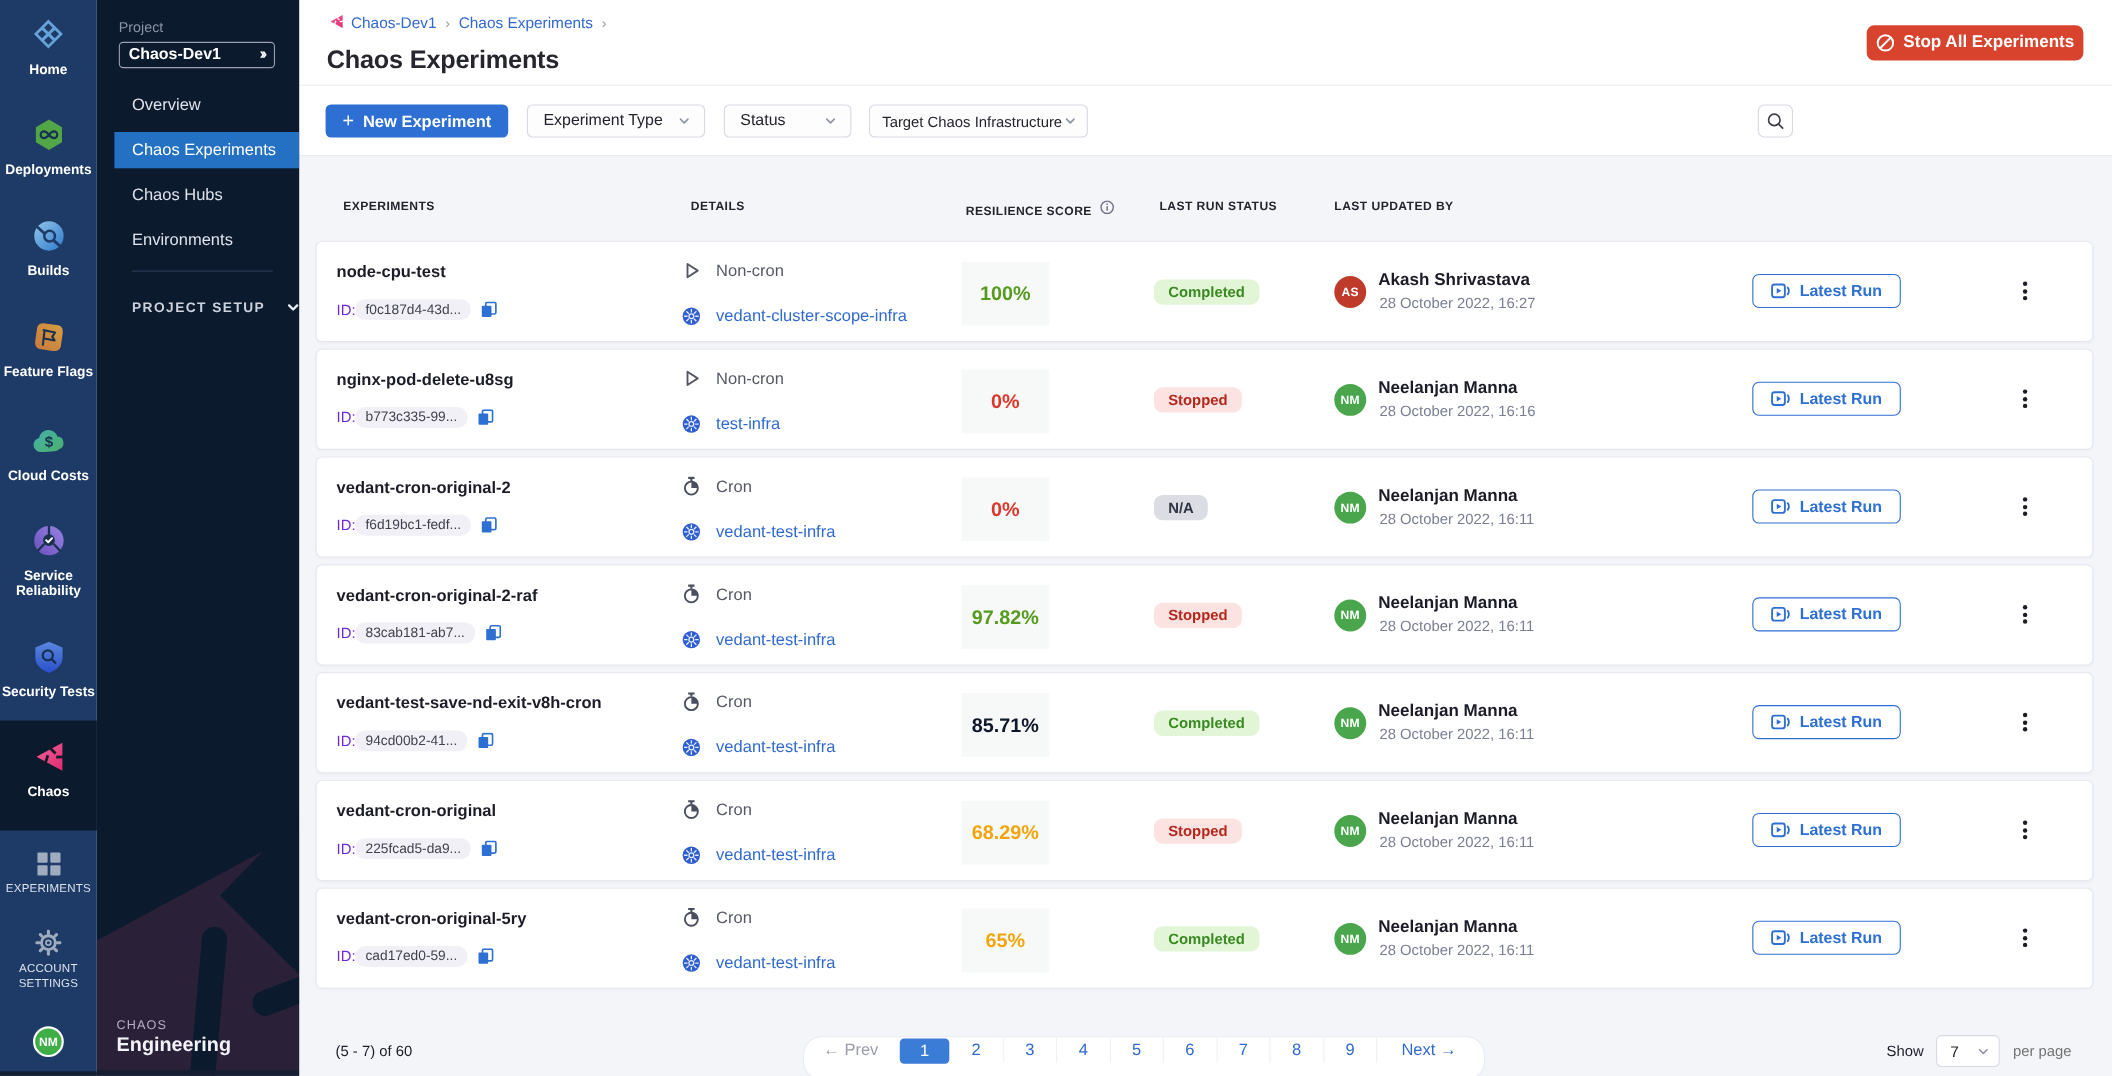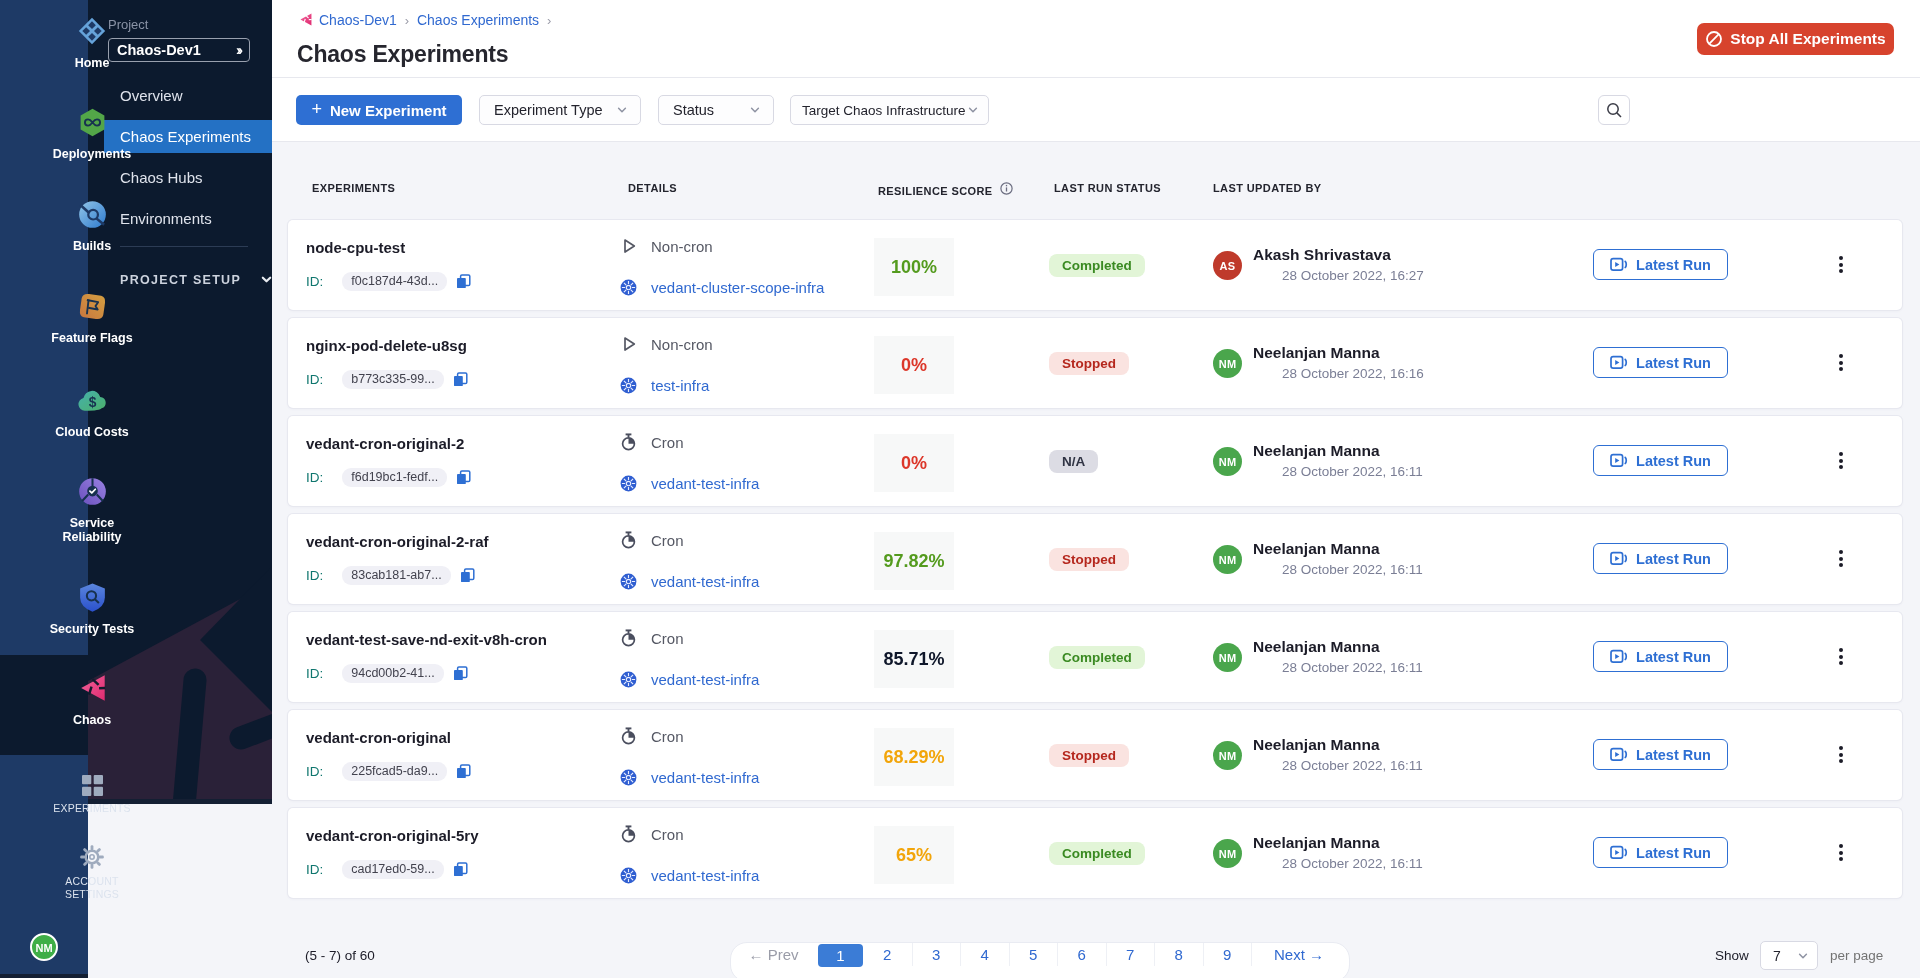--- a/index.html
+++ b/index.html
@@ -1,27 +1,27 @@
 <!DOCTYPE html>
 <html><head><meta charset="utf-8"><style>
 * { margin:0; padding:0; box-sizing:border-box; }
 html,body { width:1920px; height:978px; overflow:hidden; font-family:"Liberation Sans",sans-serif; background:#f4f5f9; }
 
 
 #rail { position:absolute; left:0; top:0; width:88px; height:978px; background:#1e3a66; z-index:5; }
-.ritem { position:absolute; left:0; width:88px; text-align:center;margin-left:48px; }
+.ritem { position:absolute; left:0; width:88px; text-align:center; }
 .rico { height:38px; display:flex; align-items:center; justify-content:center; }
 .rlab { margin-top:6px; font-size:12.5px; font-weight:bold; color:#fff; line-height:14px; }
 .rlab2 { margin-top:4px; font-size:10.5px; color:#dce3ee; line-height:13px; letter-spacing:0.2px; }
 .railsel { position:absolute; left:0; top:655px; width:88px; height:100px; background:#0c1a2e; }
 .railav { position:absolute; left:30px; top:933px; width:28px; height:28px; border-radius:50%; background:#3fae47; border:2px solid #fff;
   color:#fff; font-size:11px; font-weight:bold; text-align:center; line-height:27px; }
 
 
-#pnav { position:absolute; left:88px; top:0; width:184px; height:804px; background:#0c1a2e; z-index:4; overflow:hidden; }
+#pnav { position:absolute; left:88px; top:0; width:184px; height:978px; background:#0c1a2e; z-index:4; overflow:hidden; }
 .plab { position:absolute; left:20px; top:17px; font-size:13px; color:#8a93a6; }
 .psel { position:absolute; left:20px; top:38px; width:142px; height:24px; border:1px solid #99a0ae; border-radius:4px; }
 .psel span { position:absolute; left:8px; top:3px; font-size:14.5px; font-weight:bold; color:#fff; }
 .psel .dbl { position:absolute; left:auto; right:9px; top:2px; color:#fff; font-size:15px; font-weight:bold; letter-spacing:-3px; }
 .pnavlink { position:absolute; left:0; width:184px; height:33px; line-height:33px; padding-left:32px; font-size:15px; color:#dfe3ec; }
 .pnavsel { background:#2471c4; color:#fff; left:16px; width:168px; padding-left:16px; }
 .pdivider { position:absolute; left:32px; top:246px; width:128px; border-top:1px solid #2c3c55; }
 .psetup { position:absolute; left:32px; top:271px; font-size:12.5px; font-weight:bold; letter-spacing:1.3px; color:#ccd2dd; }
 .psetup svg { position:relative; top:2px; left:14px; }
 .wm { position:absolute; left:0; bottom:0; width:184px; height:250px; }
@@ -49,37 +49,37 @@
 .datebtn { position:absolute; left:1374px; top:16px; width:248px; height:31px; background:#fff; border:1.5px solid #2e6fd3;
   border-radius:7px; color:#2e6fd3; font-size:16px; font-weight:bold; display:flex; align-items:center; justify-content:center; gap:8px; }
 
 .thead { position:absolute; top:182px; font-size:11px; font-weight:bold; color:#23242e; letter-spacing:0.4px; }
 
 
 .card { position:absolute; left:16px; width:1614px; height:90px; background:#fff; border-radius:5px;
   box-shadow:0 0 0 1px rgba(230,231,238,0.9), 0 1px 3px rgba(100,105,130,0.07); }
 .xname { position:absolute; left:18px; top:19px; font-size:15px; font-weight:bold; color:#1c1c28; }
 .xid { position:absolute; left:18px; top:51px; height:20px; display:flex; align-items:center; }
-.idlab { font-size:13.5px; color:#0f766e; margin-right:19px; }
+.idlab { font-size:13.5px; color:#6d28d9; margin-right:0; }
 .idpill { background:#f0f0f6; border-radius:9px; padding:2px 9px 3px; font-size:12.5px; color:#42424e; }
 .cic { margin-left:9px; display:flex; }
 .d1 { position:absolute; left:332px; top:16px; height:20px; display:flex; align-items:center; }
 .d2 { position:absolute; left:332px; top:57px; height:20px; display:flex; align-items:center; }
 .dic { width:18px; display:flex; }
 .dic2 { width:17px; display:flex; }
 .dtx { margin-left:13px; font-size:15px; color:#555864; }
 .dlk { margin-left:14px; font-size:15px; color:#3069d0; }
 .score { position:absolute; left:586px; top:18px; width:80px; height:58px; background:#f7f8f8;
   font-size:18px; font-weight:bold; display:flex; align-items:center; justify-content:center; }
 .pill { position:absolute; left:761px; top:34px; height:23px; border-radius:8px; font-size:13.5px; font-weight:bold;
   display:inline-flex; align-items:center; padding:0 13px; }
 .av { position:absolute; left:925px; top:31px; width:29px; height:29px; border-radius:50%; color:#fff;
   font-size:11px; font-weight:bold; display:flex; align-items:center; justify-content:center; letter-spacing:0.3px; }
 .pname { position:absolute; left:965px; top:26px; font-size:15.5px; font-weight:bold; color:#1c1c28; }
-.pdate { position:absolute; left:966px; top:48px; font-size:13.5px; color:#7a7e95;margin-left:28px; }
+.pdate { position:absolute; left:966px; top:48px; font-size:13.5px; color:#7a7e95; }
 .runbtn { position:absolute; left:1305px; top:29px; width:135px; height:31px; border:1.5px solid #2e6fd3; border-radius:6px;
   background:#fff; color:#2e6fd3; font-size:14.5px; font-weight:bold; display:flex; align-items:center; justify-content:center; gap:8px; }
 .dots { position:absolute; left:1549px; top:36px; width:8px; }
 .dots i { display:block; width:4px; height:4px; border-radius:50%; background:#1c1c28; margin:0 auto 2.5px; }
 
 
 .fcount { position:absolute; left:33px; top:948px; font-size:13.5px; color:#1c1c28; }
 .pgwrap { position:absolute; left:458px; top:942px; width:620px; height:40px; background:#fff; border:1px solid #e9ebf2;
   border-radius:17px; display:flex; align-items:flex-start; overflow:hidden; }
 .pgprev { width:85px; text-align:center; font-size:15px; color:#9a9ca8; line-height:22px; padding-top:1px;}

